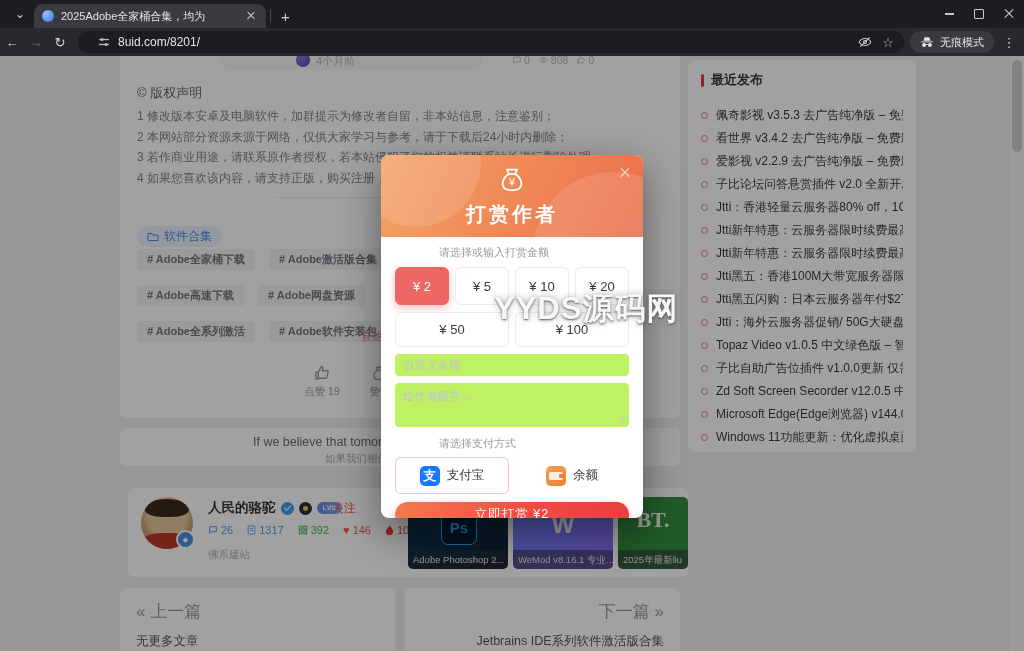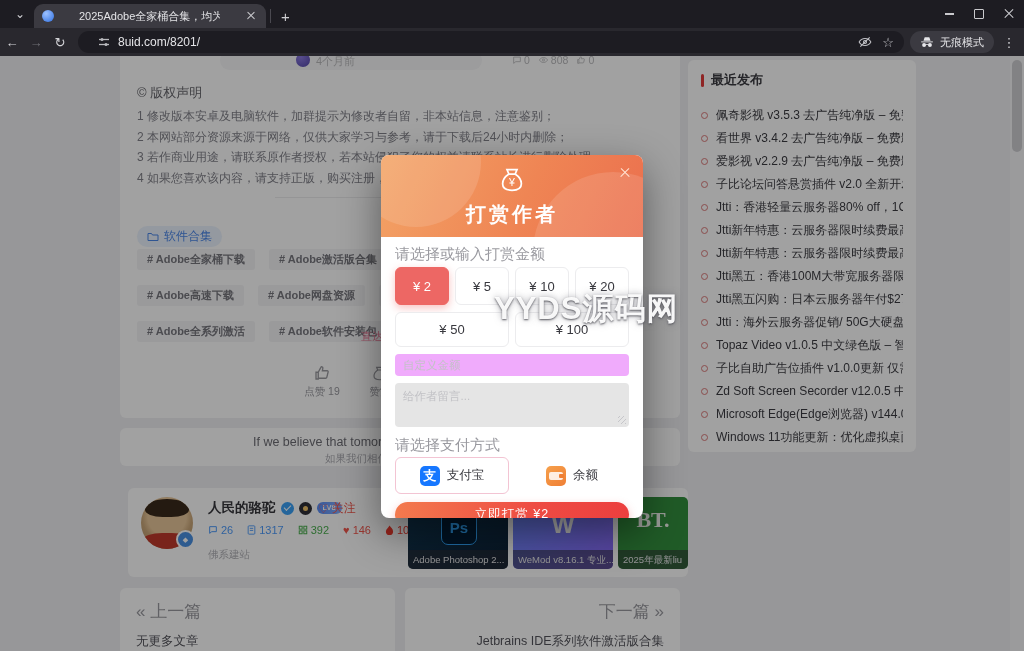--- a/index.html
+++ b/index.html
@@ -3,21 +3,21 @@
 <meta charset="utf-8">
 <style>
   html,body{margin:0;padding:0;background:#111;}
   .screen{position:relative;width:1024px;height:651px;overflow:hidden;
     font-family:"Liberation Sans","DejaVu Sans",sans-serif;background:#1d1c22;}
   
   .tabstrip{position:absolute;left:0;top:0;width:1024px;height:28px;background:#1d1c22;display:flex;align-items:flex-end;}
   .tsearch{width:20px;height:20px;margin:0 4px 4px 10px;border-radius:50%;color:#cfcfd3;font-size:12px;
     display:flex;align-items:center;justify-content:center;}
   .tab{height:24px;display:flex;align-items:center;padding:0 8px;border-radius:9px 9px 0 0;min-width:0;}
-  .tab.active{background:#3b3a41;width:216px;gap:18px;}
+  .tab.active{background:#3b3a41;width:216px;}
   .tab.inactive{width:208px;}
   .fav{width:12px;height:12px;border-radius:50%;flex:none;margin-right:7px;}
   .f1{background:radial-gradient(circle at 35% 30%,#9cc1ff,#2f6fe0);}
   .f2{background:radial-gradient(circle at 35% 30%,#7fa4f5,#3a5fd0);}
   .tab-title{flex:1;font-size:11px;color:#e3e3e6;white-space:nowrap;overflow:hidden;min-width:0;}
   .tab.inactive .tab-title{color:#c6c6ca;}
   .xico{position:relative;width:14px;height:14px;flex:none;margin-left:6px;}
   .xico i{position:absolute;left:2px;top:6.4px;width:10px;height:1.2px;background:#c9c9cd;border-radius:1px;}
   .xico i:first-child{transform:rotate(45deg);}
   .xico i:last-child{transform:rotate(-45deg);}
@@ -117,32 +117,32 @@
   .m-head{position:relative;height:82px;background:linear-gradient(115deg,#f3a466 0%,#ef8554 55%,#eb6f4e 100%);overflow:hidden;}
   .m-head::before{content:"";position:absolute;left:-30px;top:-58px;width:130px;height:130px;border-radius:50%;background:rgba(255,255,255,.13);}
   .m-head::after{content:"";position:absolute;right:-50px;bottom:-95px;width:160px;height:160px;border-radius:50%;background:rgba(255,255,255,.12);}
   .m-bag{position:absolute;left:0;right:0;top:9px;display:flex;justify-content:center;}
   .m-title{position:absolute;left:0;right:0;top:46px;text-align:center;color:#fff;font-size:20px;font-weight:bold;letter-spacing:3px;}
   .m-close{position:absolute;right:11px;top:11px;width:14px;height:14px;z-index:2;}
   .m-close i{position:absolute;left:1px;top:6.4px;width:12px;height:1.4px;background:#ffe3d2;border-radius:1px;}
   .m-close i:first-child{transform:rotate(45deg);}
   .m-close i:last-child{transform:rotate(-45deg);}
   .m-body{padding:8px 14px 0 14px;}
-  .m-lbl{font-size:15px;color:#9a9aa0;height:14px;margin-bottom:8px;}
+  .m-lbl{font-size:11px;color:#9a9aa0;height:14px;margin-bottom:8px;margin-left:44px;}
   .amts{display:grid;grid-template-columns:repeat(4,1fr);gap:6px;}
   .amts2{display:grid;grid-template-columns:1fr 1fr;gap:6px;margin-top:7px;}
   .amt{height:36px;border:1px solid #ececee;border-radius:6px;background:#fff;display:flex;align-items:center;
     justify-content:center;font-size:13px;color:#38383e;}
   .amts2 .amt{height:33px;}
   .amt.sel{background:#ed6764;border-color:#ed6764;color:#fff;box-shadow:0 3px 8px rgba(237,103,100,.4);}
-  .m-input{display:block;width:100%;box-sizing:border-box;height:22px;margin-top:7px;background:#f0abfc;border:none;
+  .m-input{display:block;width:100%;box-sizing:border-box;height:22px;margin-top:7px;background:#bef264;border:none;
     border-radius:4px;padding:0 8px;font-size:11.5px;color:#333;font-family:inherit;outline:none;}
   .m-input::placeholder,.m-ta::placeholder{color:#c2c2c6;}
   .ta-wrap{position:relative;margin-top:7px;}
-  .m-ta{display:block;width:100%;box-sizing:border-box;height:44px;background:#e5e5e5;border:none;border-radius:4px;
+  .m-ta{display:block;width:100%;box-sizing:border-box;height:44px;background:#bef264;border:none;border-radius:4px;
     padding:6px 8px;font-size:11.5px;color:#333;resize:none;font-family:inherit;outline:none;}
   .ta-wrap::after{content:"";position:absolute;right:3px;bottom:3px;width:8px;height:8px;
     background:repeating-linear-gradient(315deg,#c6c6ca 0 1px,transparent 1px 3.2px);}
   .m-lbl2{margin-top:9px;margin-bottom:7px;}
   .payrow{display:grid;grid-template-columns:1fr 1fr;gap:6px;}
   .pay{height:37px;border-radius:6px;display:flex;align-items:center;justify-content:center;gap:7px;background:#fff;
     font-size:12.5px;color:#38383e;box-sizing:border-box;}
   .pay.ali{border:1px solid #f3c4d3;}
   .ali-ico{width:20px;height:20px;border-radius:5px;background:#1677ff;color:#fff;font-size:13px;font-weight:bold;
     display:flex;align-items:center;justify-content:center;}

